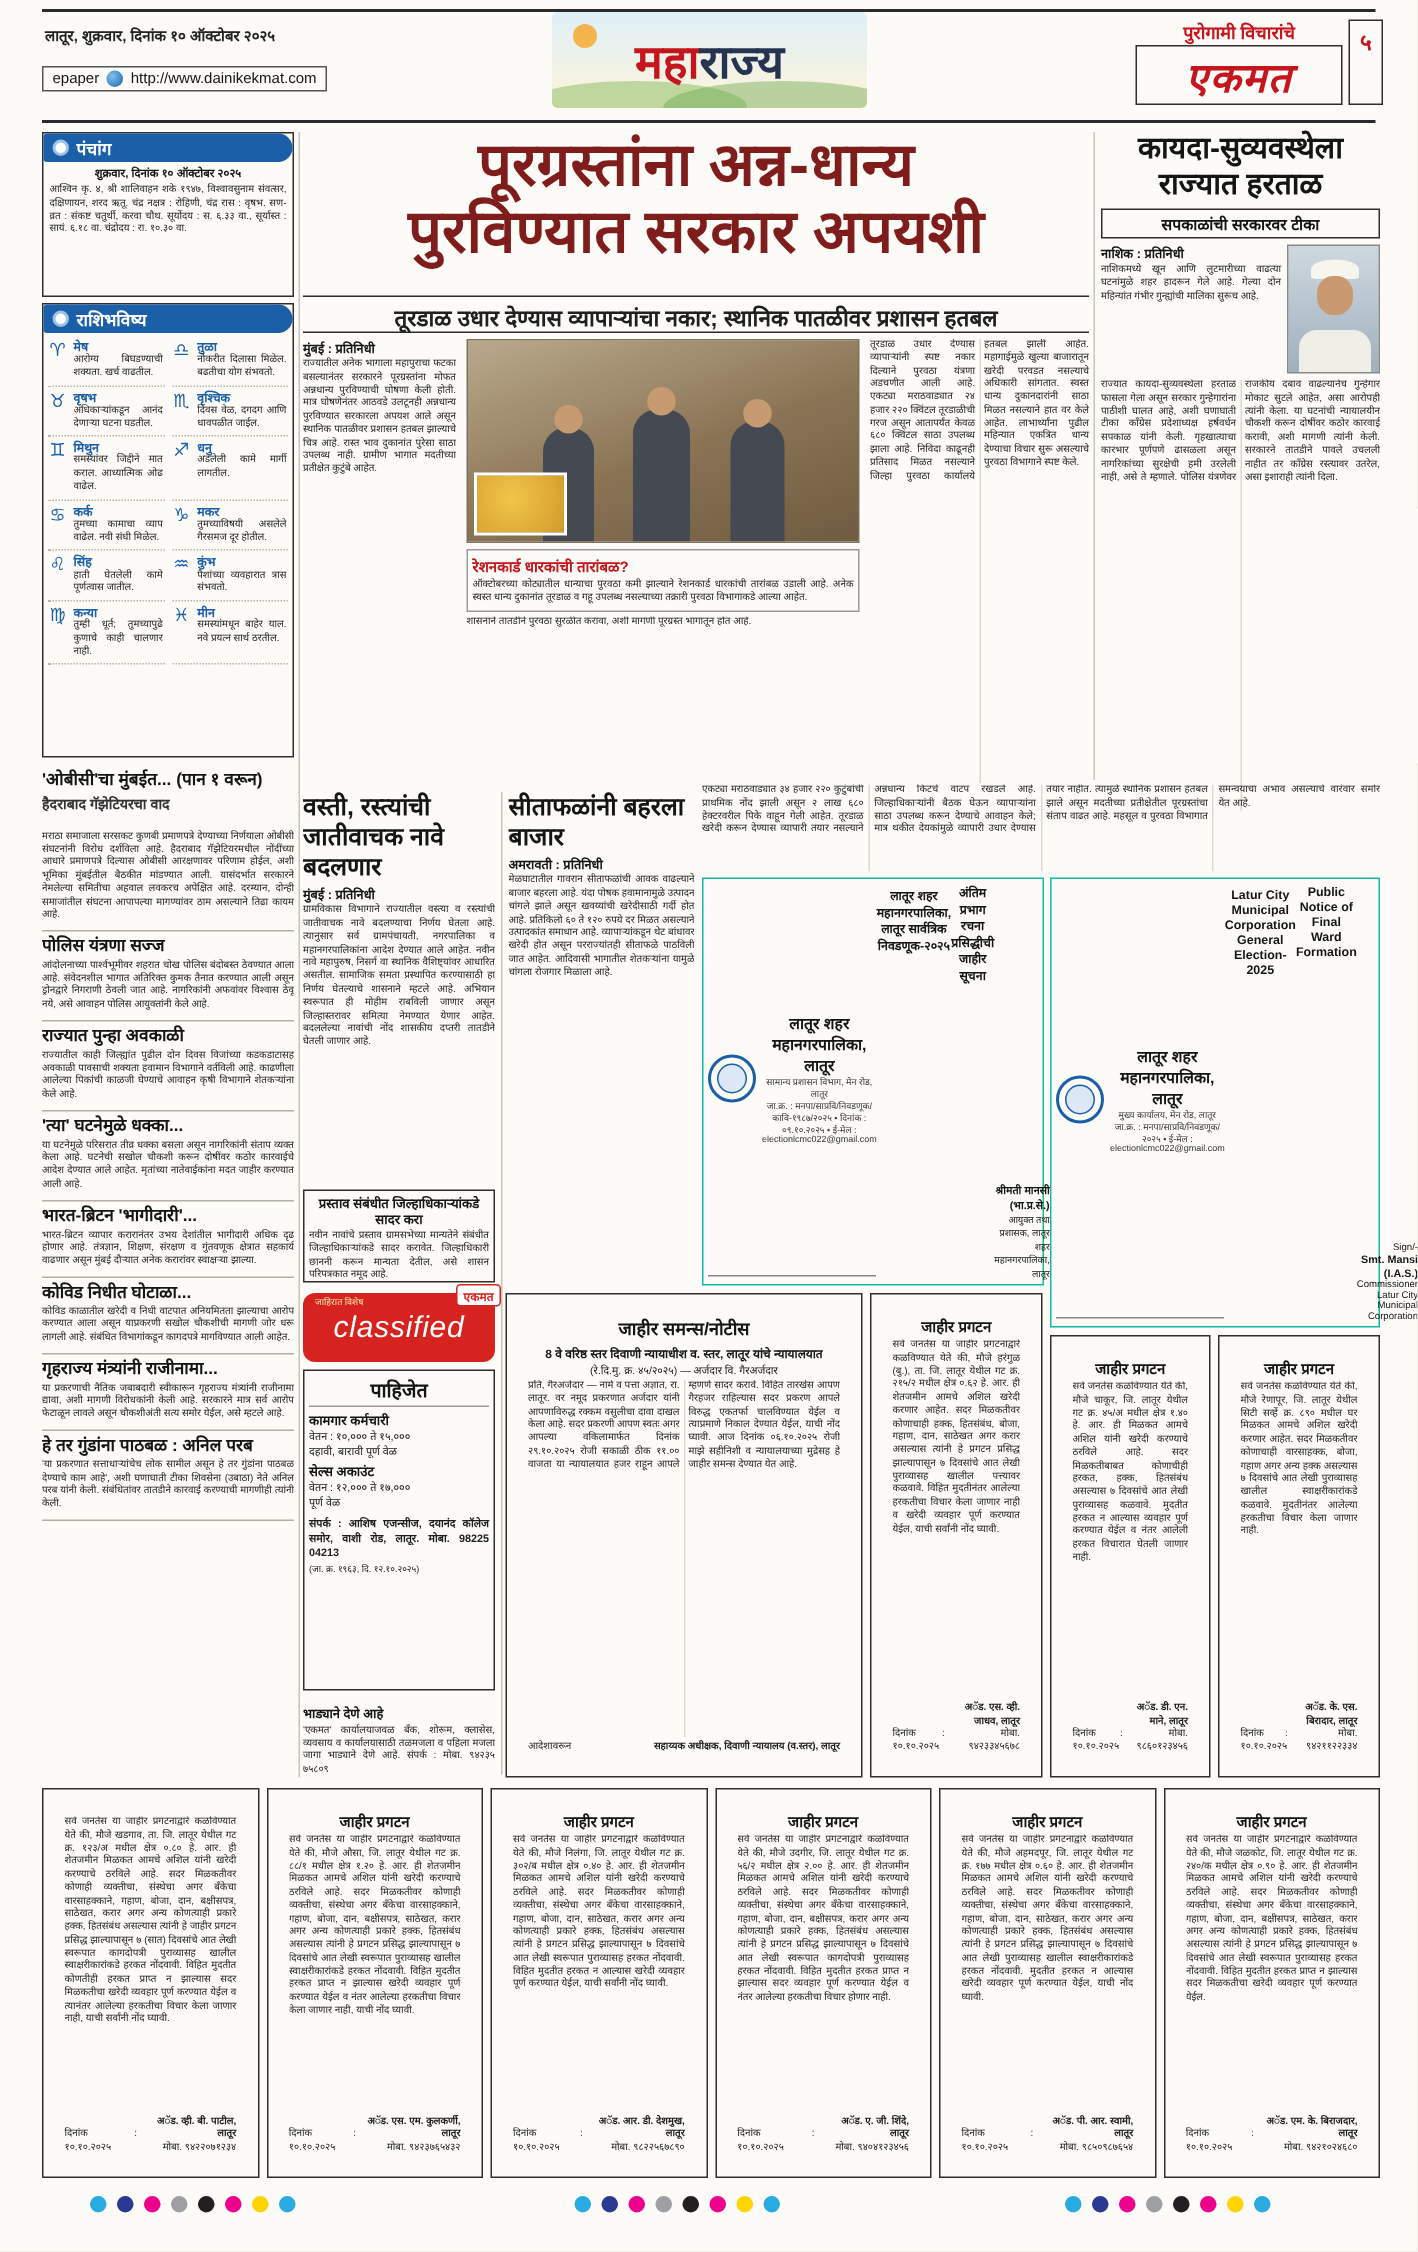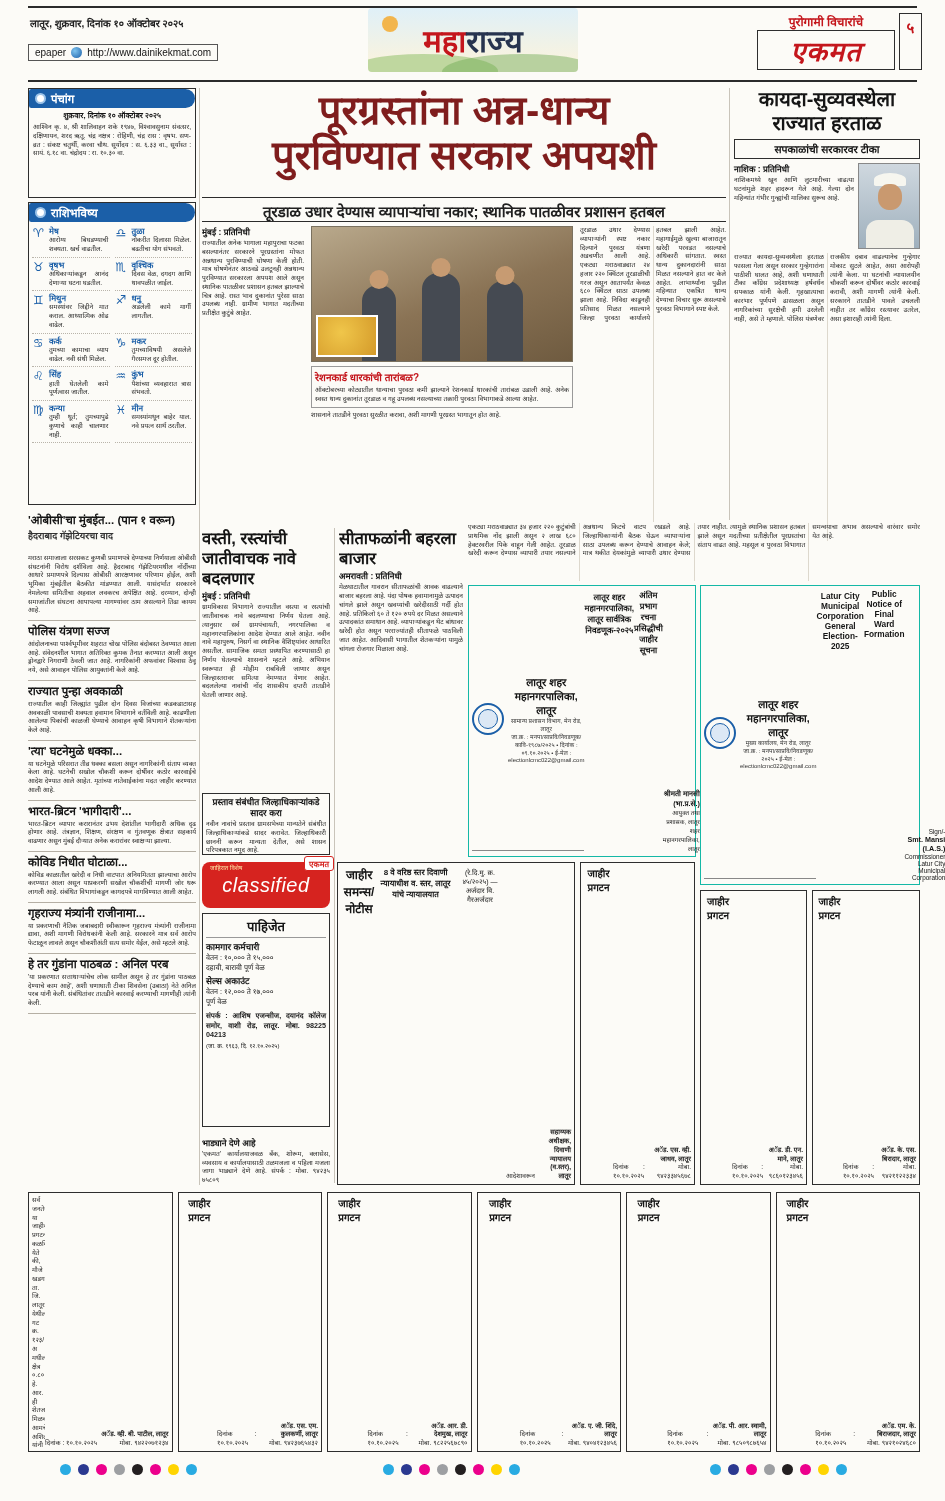--- a/index.html
+++ b/index.html
@@ -61,21 +61,21 @@
 .mlogo{width:32px;height:32px;border-radius:50%;border:2px solid #1b5fa8;display:flex;align-items:center;justify-content:center;flex:none}
 .mlogo .in{width:20px;height:20px;border-radius:50%;border:1px solid #1b5fa8;background:#dce8f5}
 .ntitle{font-size:10.5px;font-weight:bold;text-align:center}
 .naddr{font-size:6px;text-align:center;color:#333}
 .nsub{font-size:8.3px;font-weight:bold;text-align:center;margin:2px 0}
 .nsign{margin-top:auto;text-align:right}
 .cl-logo{height:46px;background:#d6231f;border-radius:8px;position:relative;color:#fff;display:flex;align-items:center;justify-content:center}
 .cl-word{font-size:20px;font-weight:normal;font-style:italic;letter-spacing:.5px}
 .cl-tag{position:absolute;top:2px;left:8px;font-size:6px;color:#ffe9a8}
 .cl-badge{position:absolute;top:-6px;right:-4px;background:#fff;border:1px solid #d6231f;color:#d6231f;font-size:8px;font-weight:bold;padding:1px 4px;border-radius:3px}
-.pnote{border:1px solid #2e2e2e;padding:3px;display:flex;flex-direction:row;overflow:hidden}
+.pnote{border:1px solid #2e2e2e;padding:14px;display:flex;flex-direction:column;overflow:hidden}
 .pnote h4{font-size:10px;text-align:center;font-weight:bold;margin-bottom:2px;min-height:2px}
 .psig{display:flex;justify-content:space-between;align-items:flex-end;gap:4px;margin-top:3px}
 .bottom-band{display:flex;gap:5px}
 .bottom-band .pnote{flex:1}
 .dots{position:absolute;display:flex;gap:7px}
 .dot{width:11px;height:11px;border-radius:50%;display:inline-block}
 .c0{background:#29abe2}.c1{background:#2b3990}.c2{background:#ec008c}.c3{background:#9d9fa2}
 .c4{background:#231f20}.c5{background:#ec008c}.c6{background:#ffd400}.c7{background:#29abe2}
 .grow{flex:1}
 .jobline{font-size:7.2px;line-height:1.35}

